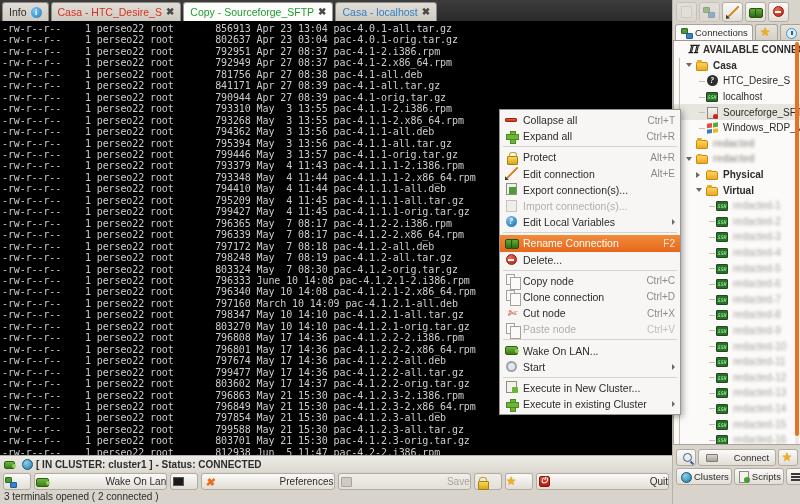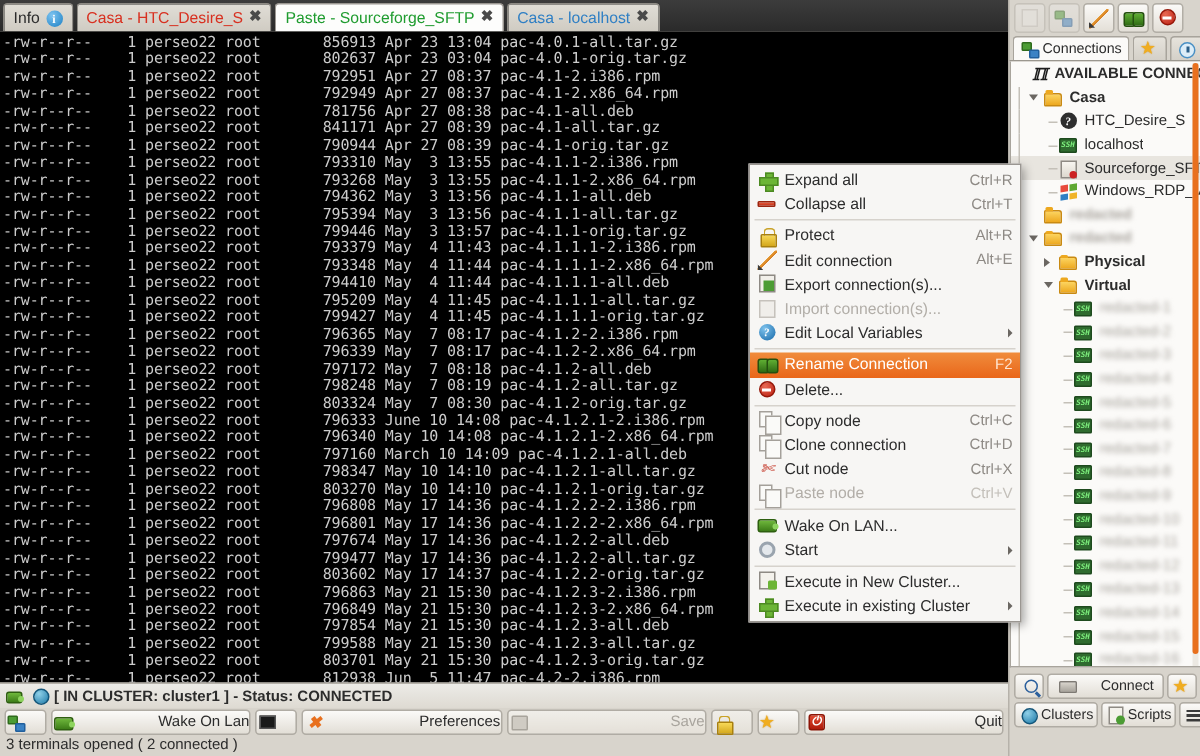--- a/index.html
+++ b/index.html
@@ -429,21 +429,21 @@
     <div id="tabbar">
         <div class="tab">
           <span style="color: rgb(43, 43, 43); font-weight: normal;">Info</span>
           <span class="info-dot">i</span>
         </div>
         <div class="tab">
           <span style="color: rgb(216, 48, 32);">Casa - HTC_Desire_S</span>
           <span class="tab-x">✖</span>
         </div>
         <div class="tab active">
-          <span style="color: rgb(31, 156, 47);">Paste - Sourceforge_SFTP</span>
+          <span style="color: rgb(31, 156, 47);">Copy - Sourceforge_SFTP</span>
           <span class="tab-x">✖</span>
         </div>
         <div class="tab">
           <span style="color: rgb(47, 127, 196);">Casa - localhost</span>
           <span class="tab-x">✖</span>
         </div>
       </div>
 
     <div id="terminal">
         <div class="tline">-rw-r--r--    1 perseo22 root       856913 Apr 23 13:04 pac-4.0.1-all.tar.gz</div>
@@ -540,31 +540,31 @@
           <span>Quit</span>
         </div>
       </div>
 
     <div id="statusline">3 terminals opened ( 2 connected )</div>
   </div>
 
   <div id="ctxmenu">
       <div class="mi">
         <span class="micon">
+          <i class="redbar"></i>
+        </span>
+        <span class="mlabel">Collapse all</span>
+        <span class="maccel">Ctrl+T</span>
+      </div>
+      <div class="mi">
+        <span class="micon">
           <i class="greenplus"></i>
         </span>
         <span class="mlabel">Expand all</span>
         <span class="maccel">Ctrl+R</span>
-      </div>
-      <div class="mi">
-        <span class="micon">
-          <i class="redbar"></i>
-        </span>
-        <span class="mlabel">Collapse all</span>
-        <span class="maccel">Ctrl+T</span>
       </div>
       <div class="msep"></div>
       <div class="mi">
         <span class="micon">
           <i class="lock"></i>
         </span>
         <span class="mlabel">Protect</span>
         <span class="maccel">Alt+R</span>
       </div>
       <div class="mi">

